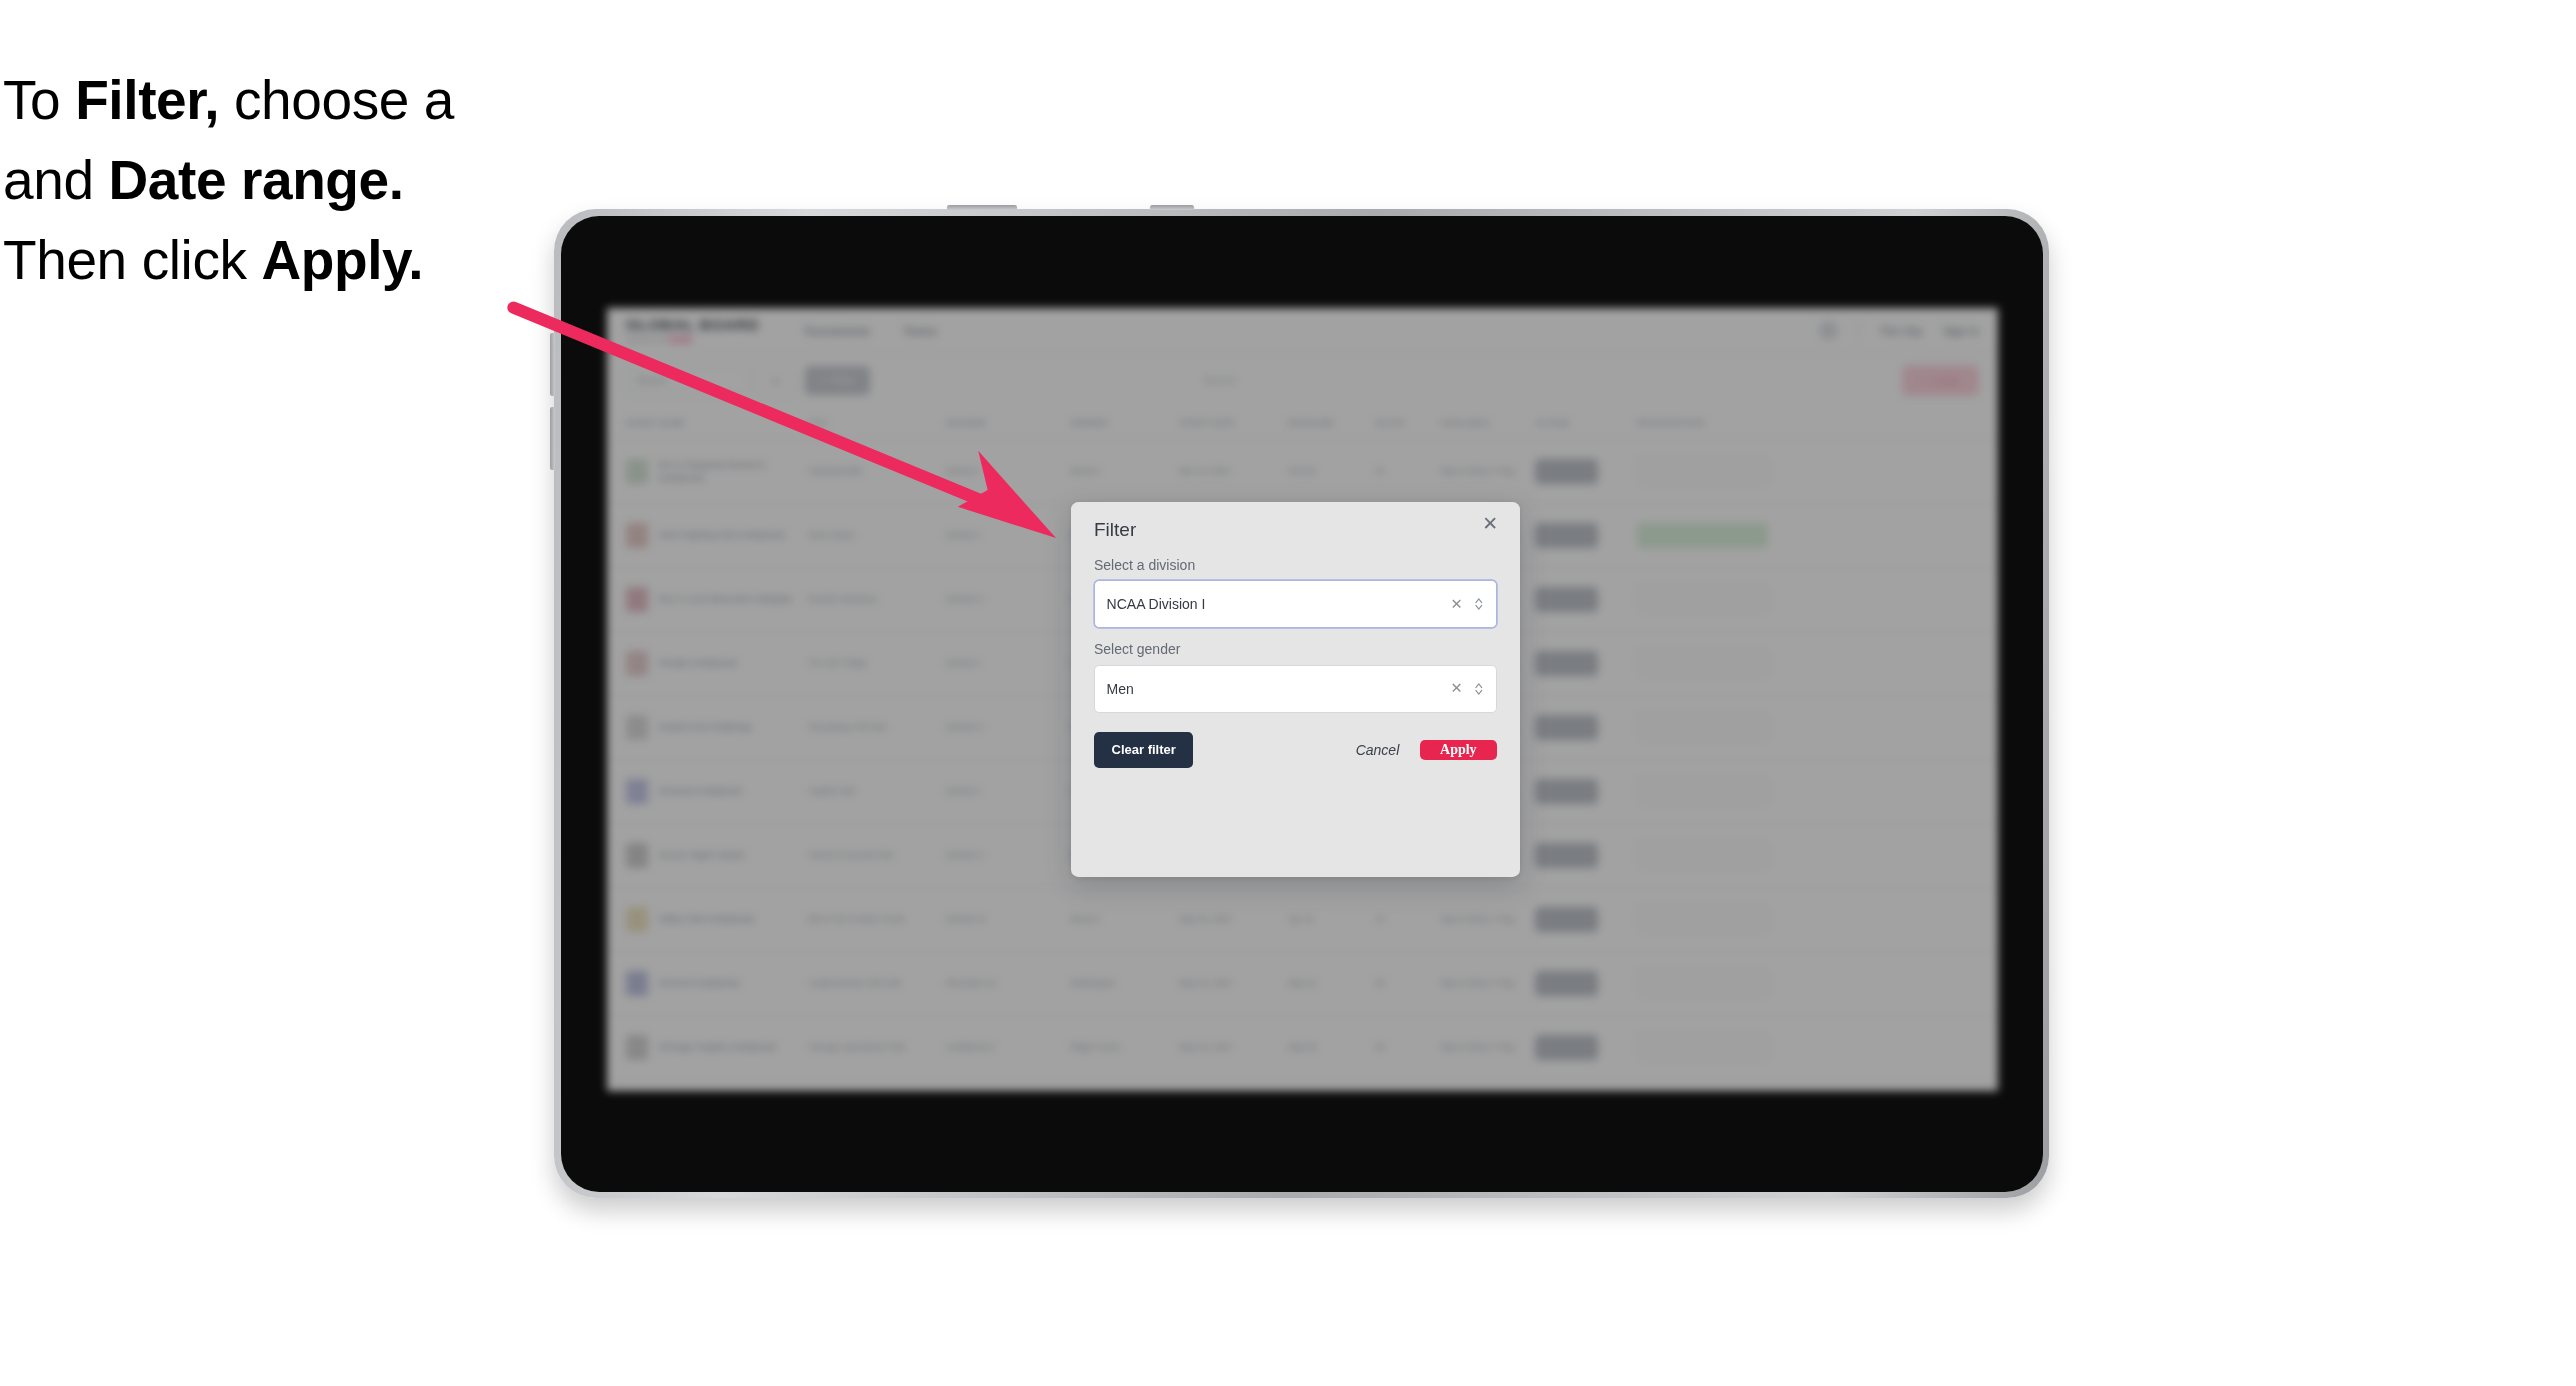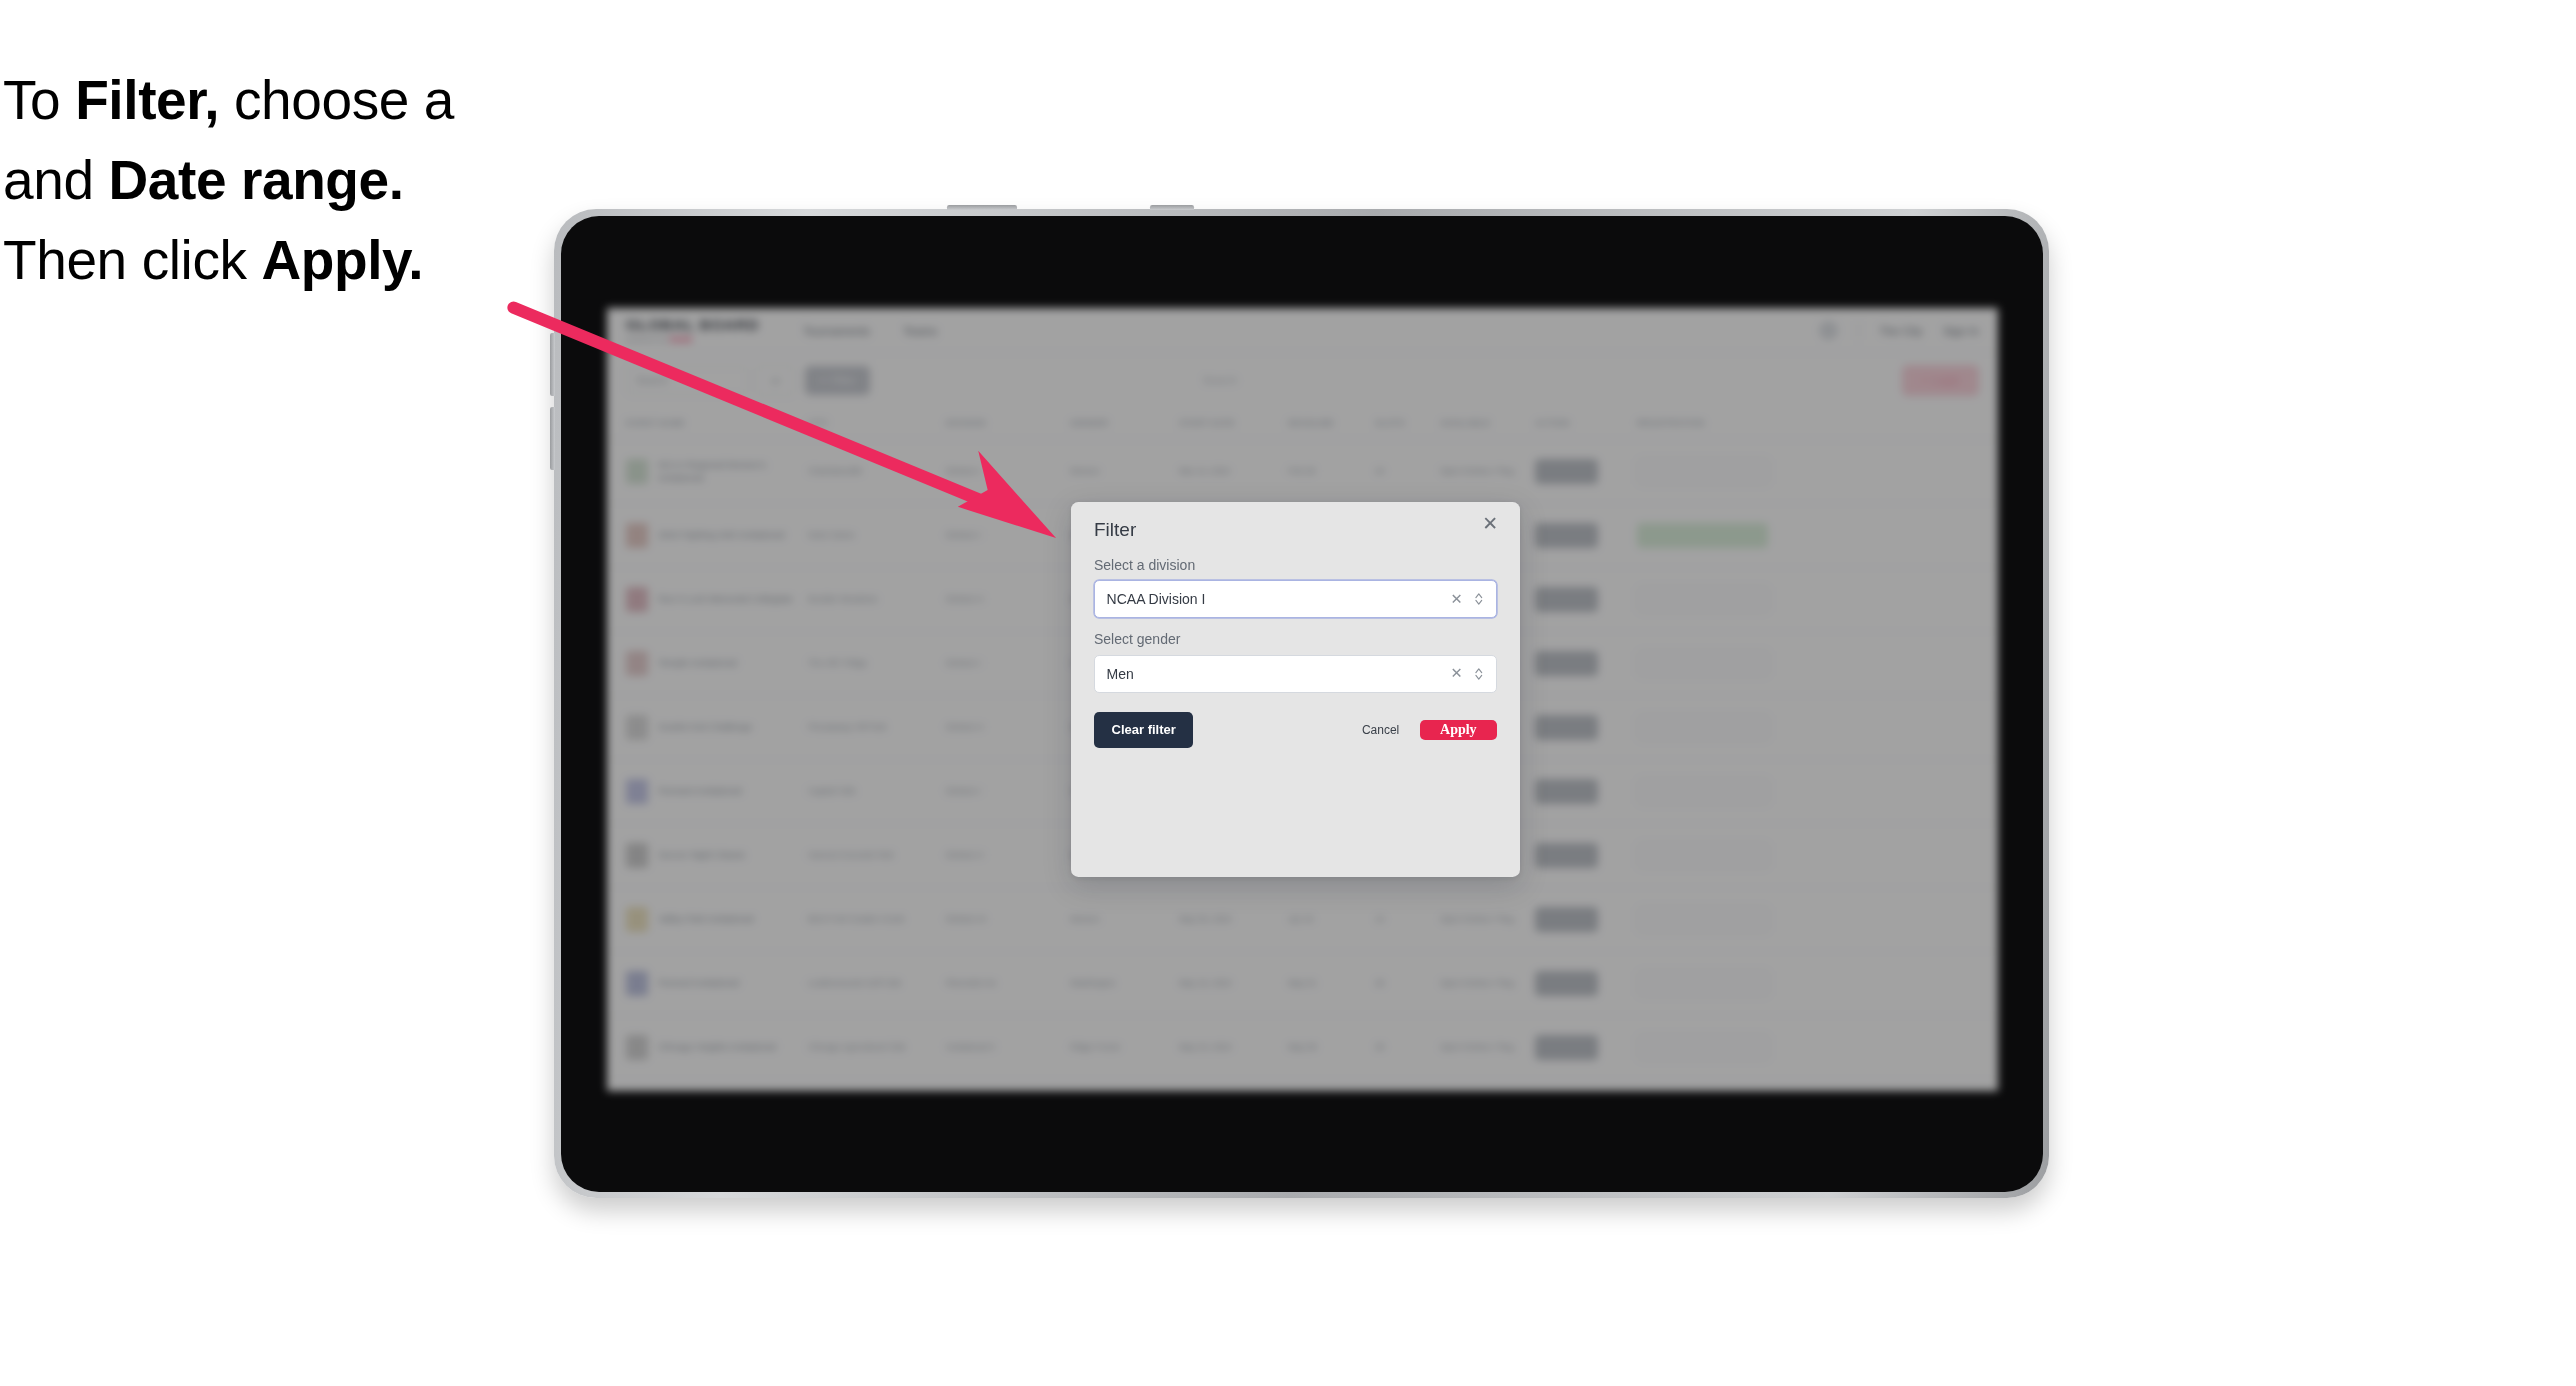--- a/index.html
+++ b/index.html
@@ -298,21 +298,21 @@
     line-height: 1;
     cursor: pointer;
   }
   .field-label {
     font-size: 14px;
     color: #636a74;
     margin-bottom: 7.3px;
   }
   .field-group { margin-bottom: 13px; }
   .select-ctl {
-    height: 38px;
+    height: 48px;
     border: 0.7px solid #d5d9df;
     border-radius: 5.1px;
     display: flex;
     align-items: center;
     padding: 0 11.6px;
     box-sizing: border-box;
     background: #ffffff;
   }
   .select-ctl.focused {
     border-color: #aab4e2;
@@ -363,25 +363,26 @@
   }
   .actions-right {
     margin-left: auto;
     display: flex;
     align-items: center;
     gap: 16px;
   }
   .btn-cancel {
     background: none;
     border: none;
-    font-size: 12px;
+    font-size: 14px;
     color: #3b414a;
     font-family: "Liberation Sans", sans-serif;
     cursor: pointer;
     padding: 0 4.4px;
+    font-style: italic;
   }
   .btn-apply {
     height: 20px;
     padding: 0 20.4px;
     background: #e8254f;
     color: #ffffff;
     border: none;
     border-radius: 5.1px;
     font-size: 14px;
     font-weight: 600;

